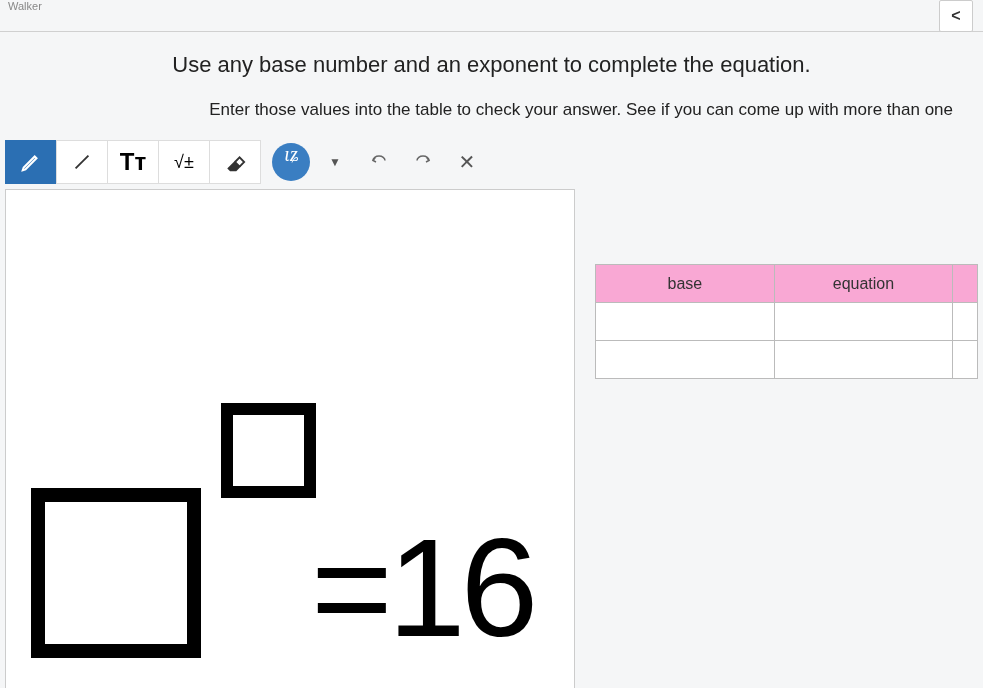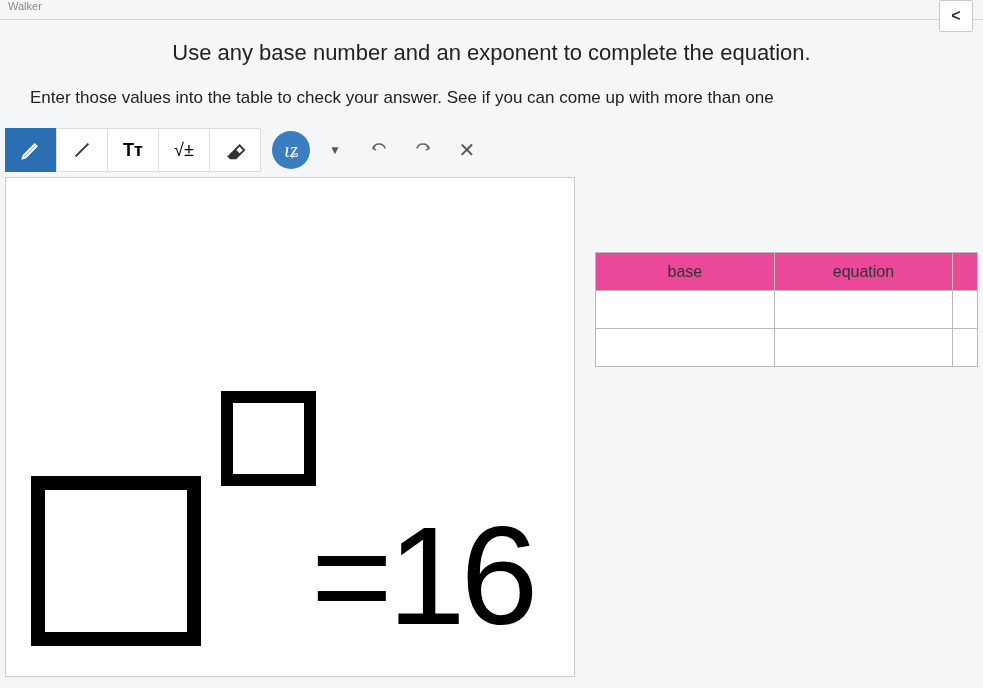--- a/index.html
+++ b/index.html
@@ -5,21 +5,21 @@
     * { box-sizing: border-box; margin: 0; padding: 0; }
     body {
       font-family: Arial, Helvetica, sans-serif;
       background: #f5f6f7;
       width: 983px;
       height: 688px;
       overflow: hidden;
       position: relative;
     }
     .top-bar {
-      height: 20px;
+      height: 32px;
       background: #f5f6f7;
       border-bottom: 1px solid #d0d0d0;
       position: relative;
     }
     .top-bar-text {
       position: absolute;
       left: 8px;
       top: 0;
       font-size: 11px;
       color: #888;
@@ -45,21 +45,21 @@
       padding: 20px 30px 15px 30px;
       color: #222;
     }
     .ins-line1 {
       font-size: 22px;
       text-align: center;
       margin-bottom: 22px;
     }
     .ins-line2 {
       font-size: 17px;
-      text-align: left;
+      text-align: right;
       white-space: nowrap;
     }
     .toolbar {
       display: flex;
       align-items: center;
       gap: 0;
       padding: 5px 5px;
     }
     .tool-btn {
       width: 52px;
@@ -79,21 +79,21 @@
       color: #fff;
     }
     .tool-btn svg { width: 22px; height: 22px; }
     .circle-btn {
       width: 38px;
       height: 38px;
       border-radius: 50%;
       background: #3a7ec2;
       color: #fff;
       display: flex;
-      align-items: center;
+      align-items: flex-start;
       justify-content: center;
       margin-left: 12px;
       cursor: pointer;
       font-style: italic;
       font-family: 'Brush Script MT', cursive;
       font-size: 20px;
     }
     .plain-btn {
       width: 38px;
       height: 38px;
@@ -154,21 +154,21 @@
       border-collapse: collapse;
     }
     th, td {
       border: 1px solid #bbb;
       height: 38px;
       font-weight: normal;
       font-size: 16px;
       color: #333;
     }
     th {
-      background: #ec4899;
+      background: #f9a8d4;
       width: 180px;
     }
     td { background: #fff; width: 180px; }
     th.narrow, td.narrow { width: 25px; }
   </style>
 </head>
 <body>
 
 <div class="top-bar">
   <span class="top-bar-text">Walker</span>
@@ -188,21 +188,21 @@
     <svg viewBox="0 0 24 24" fill="none" stroke="currentColor" stroke-width="2.2">
         <path d="M3 21l3-1 12-12-2-2L4 18l-1 3z"></path>
       </svg>
   </div>
   <div class="tool-btn">
     <svg viewBox="0 0 24 24" stroke="#333" stroke-width="2">
         <line x1="5" y1="19" x2="19" y2="5"></line>
       </svg>
   </div>
   <div class="tool-btn">
-    <span style="font-weight:bold;font-size:18px;">Tᴛ</span>
+    <span style="font-weight:bold;font-size:24px;">Tᴛ</span>
   </div>
   <div class="tool-btn">
     <span style="font-size:18px;">√±</span>
   </div>
   <div class="tool-btn">
     <svg viewBox="0 0 24 24" fill="none" stroke="#333" stroke-width="2">
         <path d="M5 19l7-7 5 5-4 4H7l-2-2z" fill="#333"></path>
         <path d="M12 12l5-5 5 5-5 5" fill="none"></path>
       </svg>
   </div>

